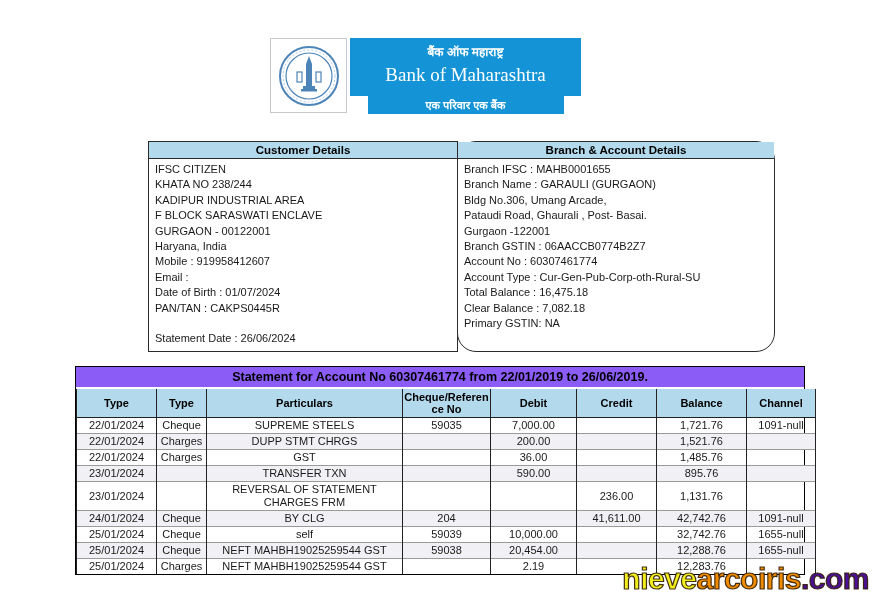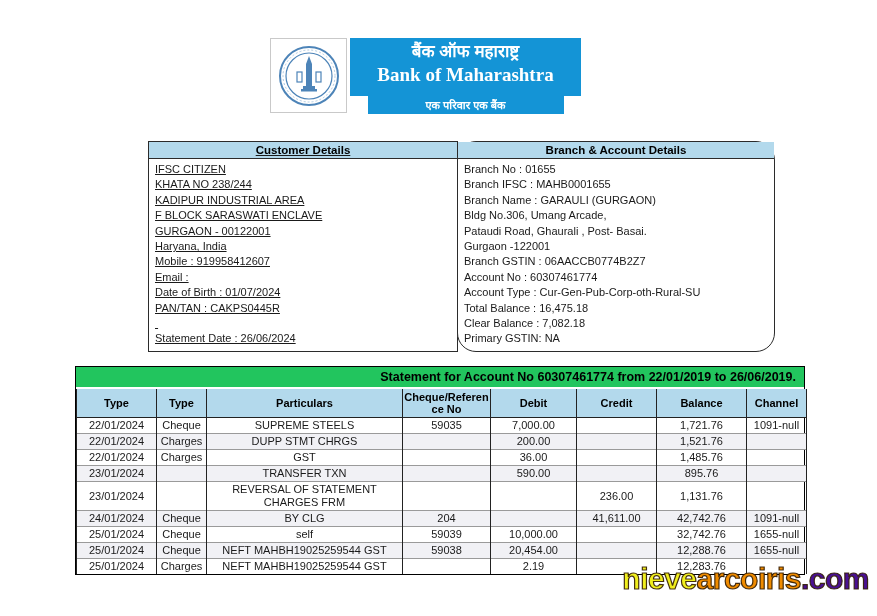--- a/index.html
+++ b/index.html
@@ -6,56 +6,56 @@
   html,body { background:#fff; }
   body { font-family:"Liberation Sans", sans-serif; color:#1a1a1a; }
   .page { position:relative; width:877px; height:616px; background:#fff; overflow:hidden; }
 
   
   .logo-block { position:absolute; left:270px; top:38px; display:flex; }
   .emblem-box { width:77px; height:75px; background:#fff; border:1px solid #c9c9c9;
                 display:flex; align-items:center; justify-content:center; }
   .banner-col { margin-left:3px; width:231px; }
   .banner { background:#1494d6; height:58px; color:#fff; text-align:center; }
-  .banner-hindi { font-size:17px; font-weight:bold; padding-top:3px; line-height:22px; }
-  .banner-english { font-family:"Liberation Serif", serif; font-size:19px; font-weight:bold; line-height:24px; }
+  .banner-hindi { font-size:12px; font-weight:bold; padding-top:3px; line-height:22px; }
+  .banner-english { font-family:"Liberation Serif", serif; font-size:19px; font-weight:normal; line-height:24px; }
   .tagline { background:#1494d6; color:#fff; font-size:11px; font-weight:bold; text-align:center;
              width:196px; margin:0 auto; padding:1px 0 2px 0; }
 
   
   .details-wrap { position:absolute; left:148px; top:141px; display:flex; }
   .panel { border:1px solid #2b2b2b; background:#fff; }
-  .panel-left { width:310px;text-decoration:underline; }
+  .panel-left { width:310px; }
   .panel-right { width:318px; margin-left:-1px;border-radius:19px; }
   .panel-header { background:#b3d9ec; font-weight:bold; font-size:11.5px; text-align:center;
                   padding:2px 0; border-bottom:1px solid #2b2b2b; color:#000; }
   .panel-body { padding:3px 6px 4px 6px; font-size:11px; line-height:15.4px; min-height:184px; }
 
   
   .statement-wrap { position:absolute; left:75px; top:366px; width:730px; border:1px solid #000; background:#fff; }
-  .statement-title { background:#22c55e; color:#000; font-weight:bold; font-size:12.5px;
-                     text-align:right; padding:3px 8px; border-bottom:2px solid #fff; }
+  .statement-title { background:#8b5cf6; color:#000; font-weight:bold; font-size:12.5px;
+                     text-align:center; padding:3px 8px; border-bottom:2px solid #fff; }
   table.stmt { border-collapse:collapse; table-layout:fixed; width:100%; font-size:11px; }
   table.stmt th { background:#b3d9ec; color:#000; font-weight:bold; font-size:11px; line-height:12px;
                   text-align:center; vertical-align:middle; padding:2px 1px;
                   border-left:1px solid #222; border-right:1px solid #222; border-bottom:1px solid #222;
                   overflow-wrap:anywhere; }
   table.stmt td { line-height:13px; padding:1px 2px; vertical-align:middle;
                   border-left:1px solid #222; border-right:1px solid #222;
                   border-top:1px solid #9a9a9a; overflow-wrap:anywhere;
                   text-align:center; }
   table.stmt tr.alt td { background:#f1f1f5; }
   .col-date        { width:80px; }
   .col-type        { width:50px; }
   .col-particulars { width:196px; }
   .col-cheque_no   { width:88px; }
   .col-debit       { width:86px; }
   .col-credit      { width:80px; }
   .col-balance     { width:90px; }
-  .col-channel     { width:60px; }
+  .col-channel     { width:69px; }
   td.col-type { text-align:right; padding-right:4px; }
   td.col-particulars { text-align:left; padding-left:3px; }
   td.col-debit, td.col-credit, td.col-balance { text-align:right; padding-right:4px; }
 
   
   .watermark { position:absolute; top:562px; right:8px; font-weight:bold; font-size:30px;
                letter-spacing:-0.5px; -webkit-text-stroke:1.2px rgba(48,26,0,0.9); white-space:nowrap; }
   .wm-1 { color:#f0ee1e; }
   .wm-2 { color:#f08c00; }
   .wm-3 { color:#4a1192; }
@@ -107,21 +107,20 @@
           <div>Email :</div>
           <div>Date of Birth : 01/07/2024</div>
           <div>PAN/TAN : CAKPS0445R</div>
           <div>&nbsp;</div>
           <div>Statement Date : 26/06/2024</div>
         </div>
     </div>
     <div class="panel panel-right">
       <div class="panel-header">Branch &amp; Account Details</div>
       <div class="panel-body">
-          <div>Branch No : 01655</div>
           <div>Branch IFSC : MAHB0001655</div>
           <div>Branch Name : GARAULI (GURGAON)</div>
           <div>Bldg No.306, Umang Arcade,</div>
           <div>Pataudi Road, Ghaurali , Post- Basai.</div>
           <div>Gurgaon -122001</div>
           <div>Branch GSTIN : 06AACCB0774B2Z7</div>
           <div>Account No : 60307461774</div>
           <div>Account Type : Cur-Gen-Pub-Corp-oth-Rural-SU</div>
           <div>Total Balance : 16,475.18</div>
           <div>Clear Balance : 7,082.18</div>

